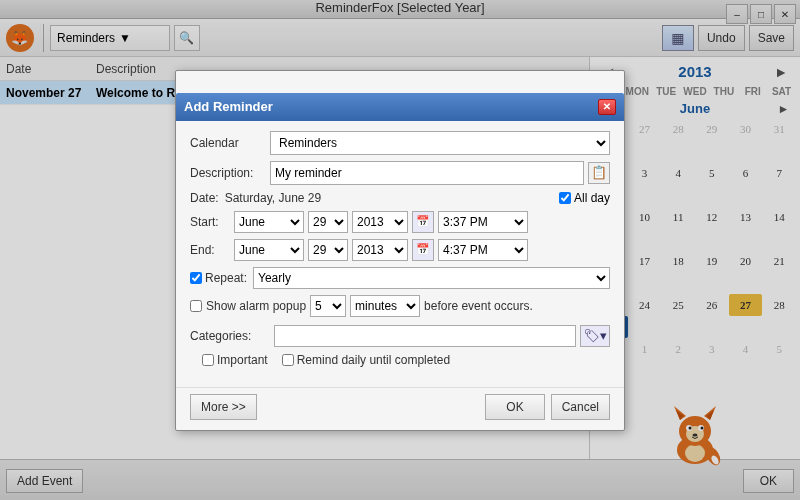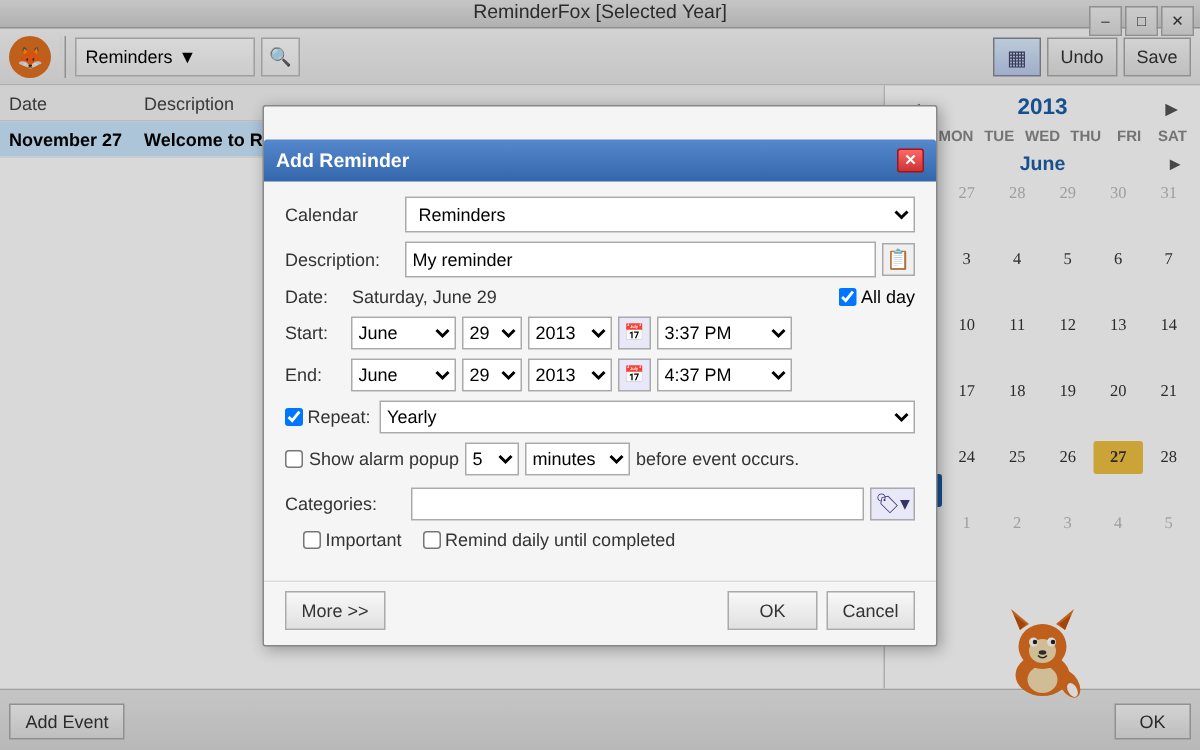--- a/index.html
+++ b/index.html
@@ -306,21 +306,21 @@
       padding: 0 4px;
     }
     .form-input-icon {
       margin-left: 4px;
       width: 22px; height: 22px;
       border: 1px solid #aaa; background: #f0f0f0;
       cursor: pointer; display: flex; align-items: center; justify-content: center;
       font-size: 13px; color: #555;
     }
     .date-row {
-      display: flex; align-items: center; margin-bottom: 6px; gap: 16px;
+      display: flex; align-items: center; margin-bottom: 6px; gap: 6px;
     }
     .date-label { font-size: 12px; color: #333; }
     .date-value { font-size: 12px; color: #333; font-weight: normal; }
     .allday-check { display: flex; align-items: center; gap: 3px; margin-left: auto; }
     .time-row {
       display: flex; align-items: center; margin-bottom: 6px; gap: 4px;
     }
     .time-label { width: 40px; font-size: 12px; color: #333; }
     .small-select {
       height: 22px; font-size: 12px; border: 1px solid #aaa; background: white;

